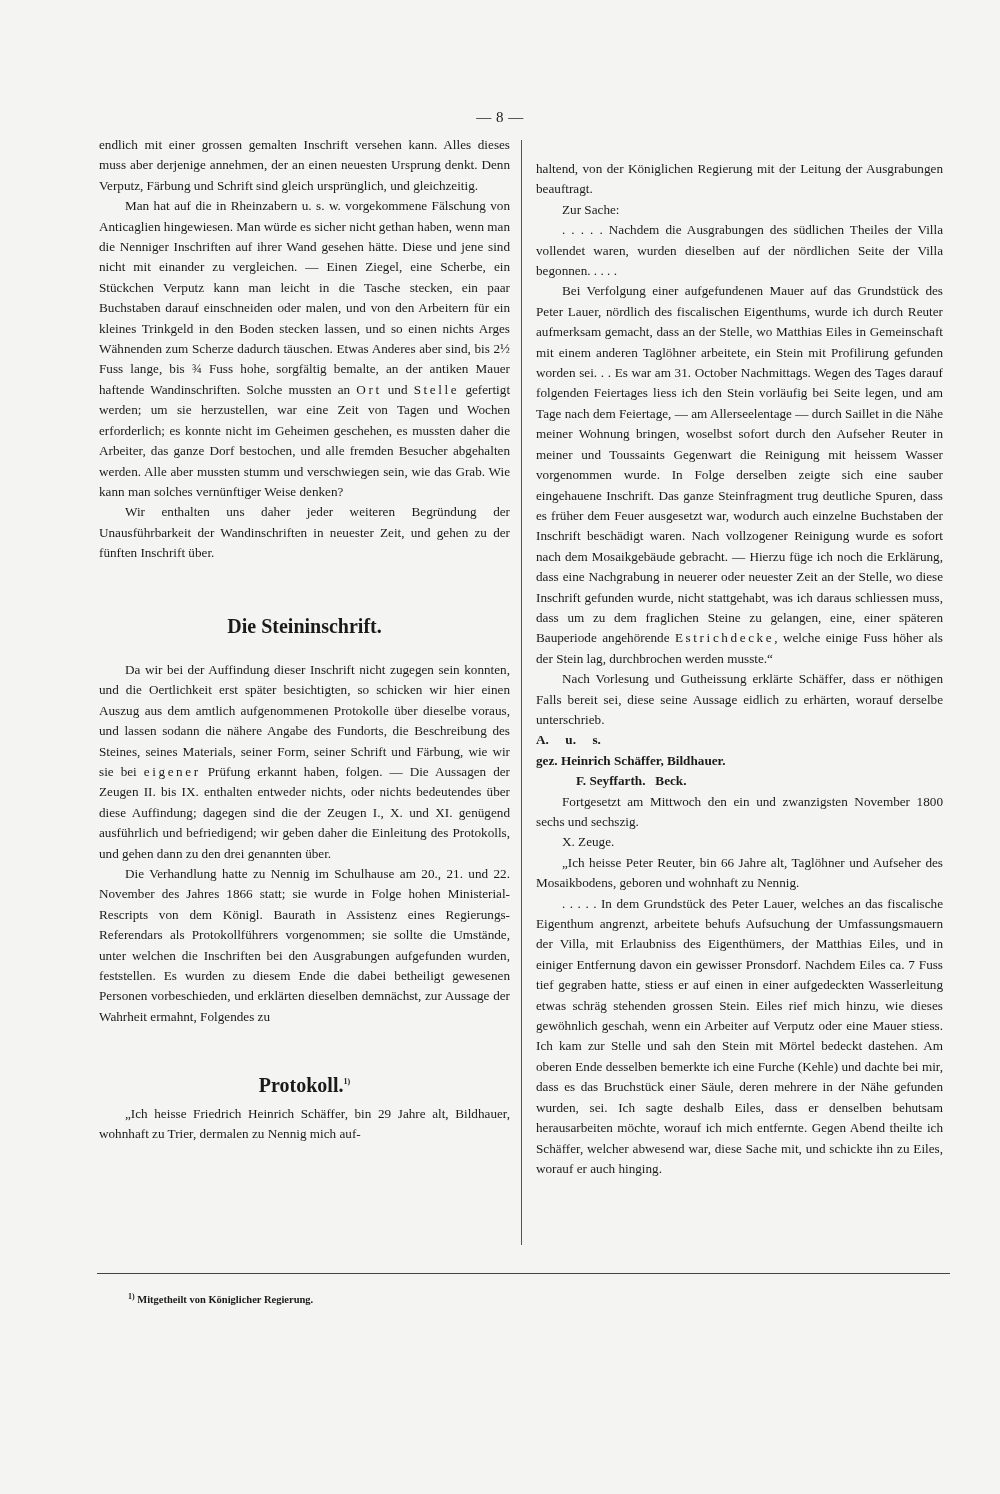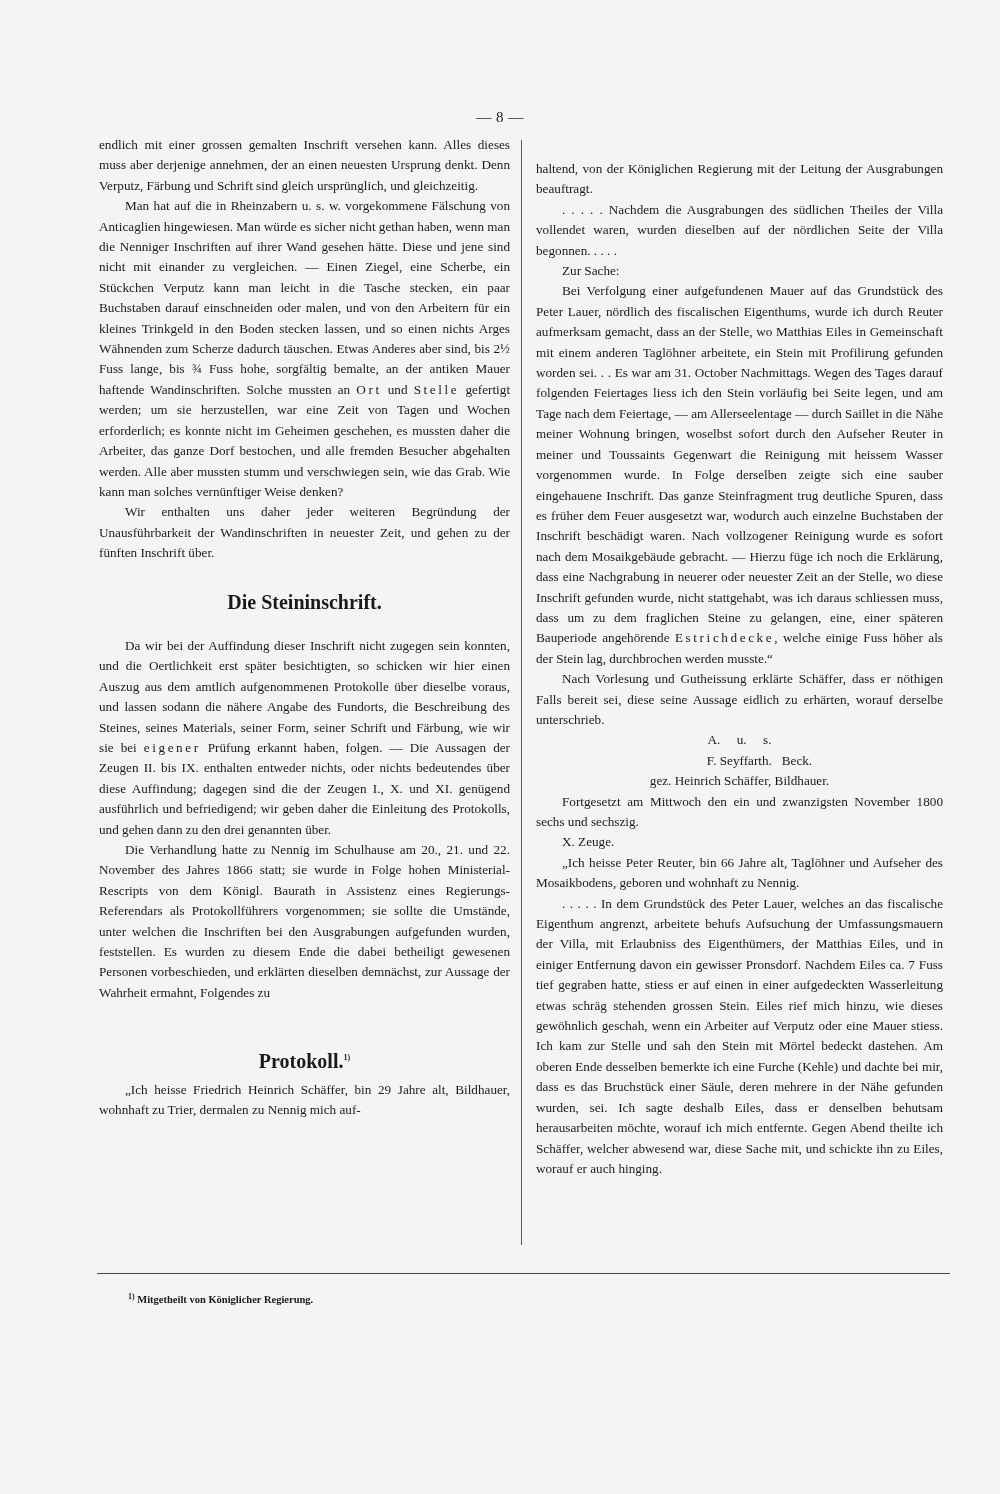--- a/index.html
+++ b/index.html
@@ -26,23 +26,23 @@
     position: absolute; left: 521px; top: 140px; width: 1px; height: 1105px;
     background: #555;
   }
   .column p { margin: 0; }
   .indent { text-indent: 26px; }
   .spaced { letter-spacing: 2.6px; }
   .heading {
     text-align: center; font-weight: bold; font-size: 20px;
     margin: 0;
   }
-  .h-stein { margin-top: 28px; margin-bottom: 24px; }
+  .h-stein { margin-top: 52px; margin-bottom: 24px; }
   .h-proto { margin-top: 48px; margin-bottom: 8px; text-align: center; }
-  .center { text-align: center; }
+  .center { text-align: left; font-weight: bold; }
   .sup { font-size: 8px; vertical-align: super; line-height: 0; }
   .footnote-rule {
     position: absolute; left: 97px; top: 1273px; width: 853px; height: 1px;
     background: #444;
   }
   .footnote {
     position: absolute; left: 128px; top: 1294px; font-size: 10.5px; font-weight: bold;
   }
 </style>
 </head>
@@ -62,27 +62,27 @@
 
   <h2 class="heading h-proto"><span>Protokoll.</span><span class="sup">1)</span></h2>
 
   <p class="indent">„Ich heisse Friedrich Heinrich Schäffer, bin 29 Jahre alt, Bildhauer, wohnhaft zu Trier, dermalen zu Nennig mich auf-</p>
 </div>
 
 <div class="col-divider"></div>
 
 <div class="column col-right">
   <p>haltend, von der Königlichen Regierung mit der Leitung der Ausgrabungen beauftragt.</p>
+  <p class="indent">Zur Sache:</p>
   <p class="indent">. . . . . Nachdem die Ausgrabungen des südlichen Theiles der Villa vollendet waren, wurden dieselben auf der nördlichen Seite der Villa begonnen. . . . .</p>
-  <p class="indent">Zur Sache:</p>
   <p class="indent"><span>Bei Verfolgung einer aufgefundenen Mauer auf das Grundstück des Peter Lauer, nördlich des fiscalischen Eigenthums, wurde ich durch Reuter aufmerksam gemacht, dass an der Stelle, wo Matthias Eiles in Gemeinschaft mit einem anderen Taglöhner arbeitete, ein Stein mit Profilirung gefunden worden sei. . . Es war am 31. October Nachmittags. Wegen des Tages darauf folgenden Feiertages liess ich den Stein vorläufig bei Seite legen, und am Tage nach dem Feiertage, — am Allerseelentage — durch Saillet in die Nähe meiner Wohnung bringen, woselbst sofort durch den Aufseher Reuter in meiner und Toussaints Gegenwart die Reinigung mit heissem Wasser vorgenommen wurde. In Folge derselben zeigte sich eine sauber eingehauene Inschrift. Das ganze Steinfragment trug deutliche Spuren, dass es früher dem Feuer ausgesetzt war, wodurch auch einzelne Buchstaben der Inschrift beschädigt waren. Nach vollzogener Reinigung wurde es sofort nach dem Mosaikgebäude gebracht. — Hierzu füge ich noch die Erklärung, dass eine Nachgrabung in neuerer oder neuester Zeit an der Stelle, wo diese Inschrift gefunden wurde, nicht stattgehabt, was ich daraus schliessen muss, dass um zu dem fraglichen Steine zu gelangen, eine, einer späteren Bauperiode angehörende</span> <span class="spaced">Estrichdecke</span><span>, welche einige Fuss höher als der Stein lag, durchbrochen werden musste.“</span></p>
   <p class="indent">Nach Vorlesung und Gutheissung erklärte Schäffer, dass er nöthigen Falls bereit sei, diese seine Aussage eidlich zu erhärten, worauf derselbe unterschrieb.</p>
   <p class="center" style="white-space:pre;">A.     u.     s.</p>
+  <p class="center">gez. Heinrich Schäffer, Bildhauer.</p>
   <p class="center" style="white-space:pre; padding-left:40px;">F. Seyffarth.   Beck.</p>
-  <p class="center">gez. Heinrich Schäffer, Bildhauer.</p>
   <p class="indent">Fortgesetzt am Mittwoch den ein und zwanzigsten November 1800 sechs und sechszig.</p>
   <p class="indent">X. Zeuge.</p>
   <p class="indent">„Ich heisse Peter Reuter, bin 66 Jahre alt, Taglöhner und Aufseher des Mosaikbodens, geboren und wohnhaft zu Nennig.</p>
   <p class="indent">. . . . . In dem Grundstück des Peter Lauer, welches an das fiscalische Eigenthum angrenzt, arbeitete behufs Aufsuchung der Umfassungsmauern der Villa, mit Erlaubniss des Eigenthümers, der Matthias Eiles, und in einiger Entfernung davon ein gewisser Pronsdorf. Nachdem Eiles ca. 7 Fuss tief gegraben hatte, stiess er auf einen in einer aufgedeckten Wasserleitung etwas schräg stehenden grossen Stein. Eiles rief mich hinzu, wie dieses gewöhnlich geschah, wenn ein Arbeiter auf Verputz oder eine Mauer stiess. Ich kam zur Stelle und sah den Stein mit Mörtel bedeckt dastehen. Am oberen Ende desselben bemerkte ich eine Furche (Kehle) und dachte bei mir, dass es das Bruchstück einer Säule, deren mehrere in der Nähe gefunden wurden, sei. Ich sagte deshalb Eiles, dass er denselben behutsam herausarbeiten möchte, worauf ich mich entfernte. Gegen Abend theilte ich Schäffer, welcher abwesend war, diese Sache mit, und schickte ihn zu Eiles, worauf er auch hinging.</p>
 </div>
 
 <div class="footnote-rule"></div>
 <div class="footnote"><span class="sup">1)</span> <span>Mitgetheilt von Königlicher Regierung.</span></div>
 
 </body></html>

